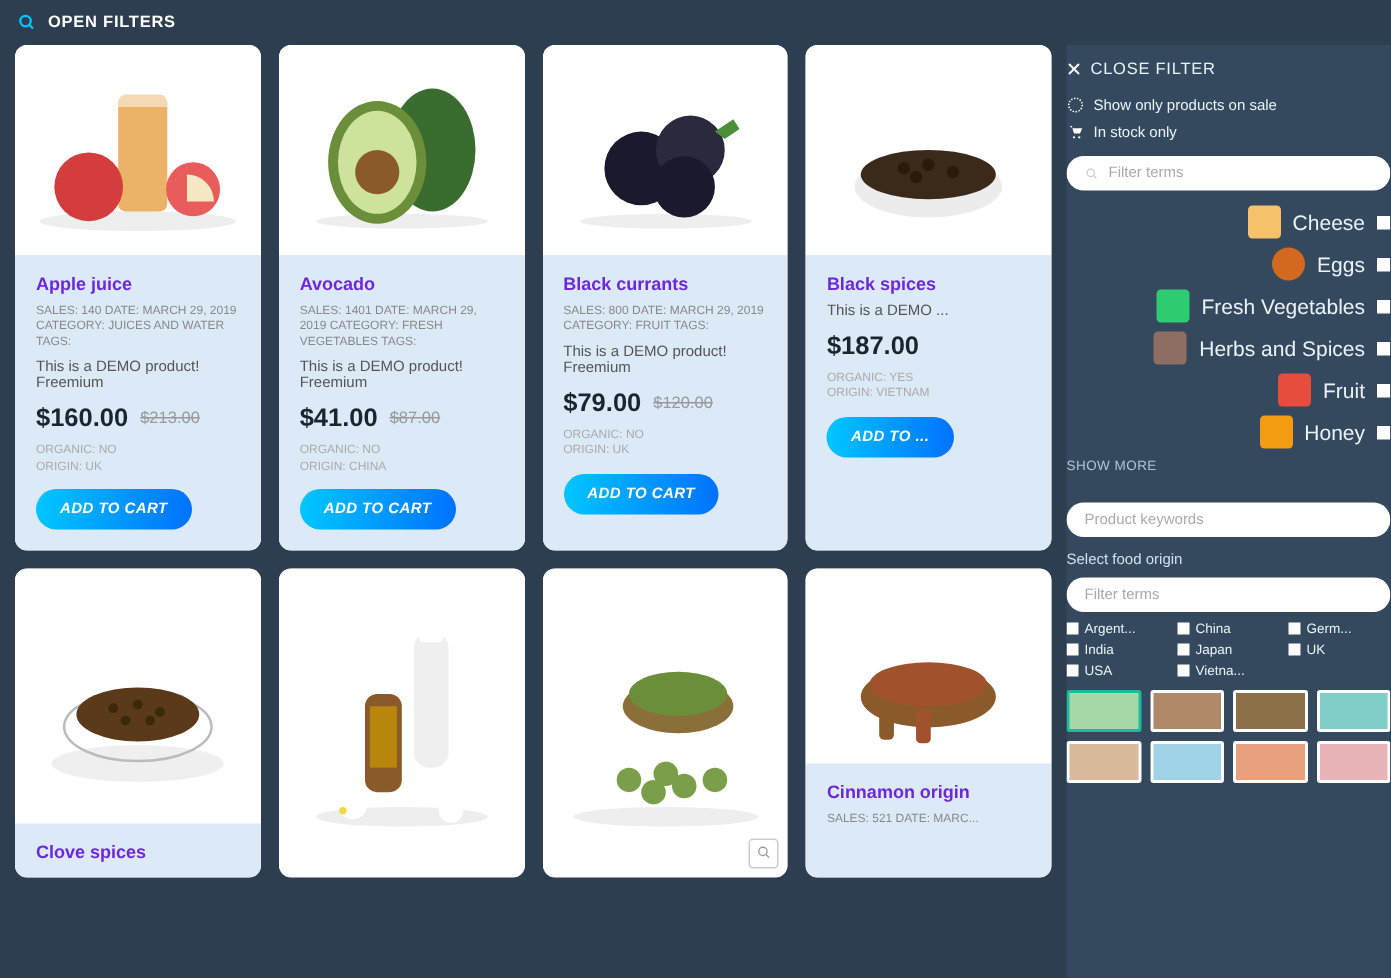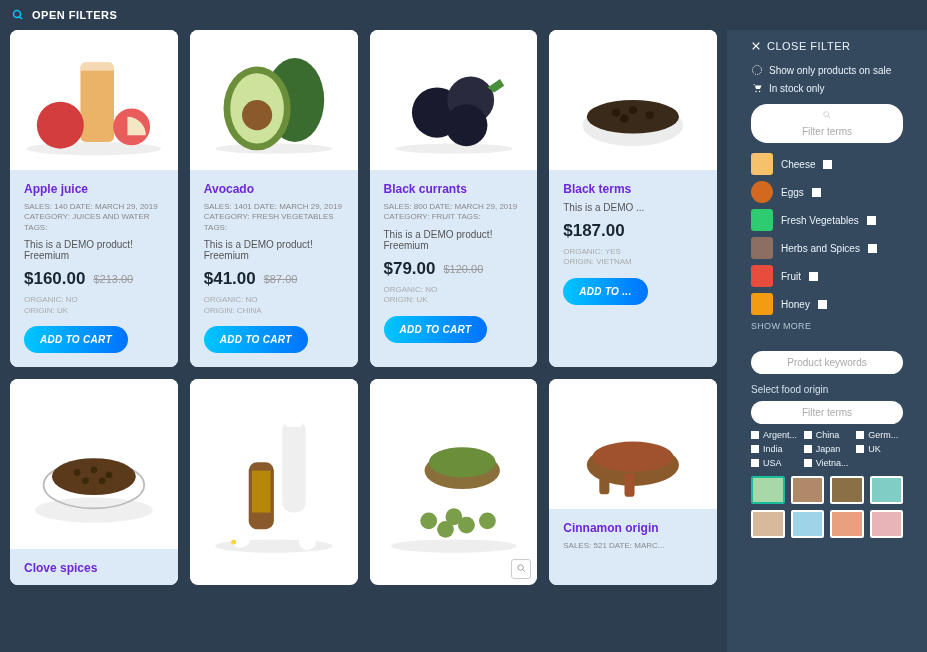--- a/index.html
+++ b/index.html
@@ -70,25 +70,25 @@
   font-size: 10px;
   font-weight: 600;
   padding: 8px 16px;
   border-radius: 18px;
   border: none;
   cursor: pointer;
   letter-spacing: 0.3px;
   font-style: italic;
 }
 .sidebar {
-  width: 200px;
+  width: 216px;
   background: #34495e;
   color: #eaf2f8;
   font-size: 11px;
-  padding: 10px 24px;
+  padding: 10px 0;
   overflow: hidden;
 }
 .close-filter {
   display: flex;
   align-items: center;
   gap: 6px;
   font-size: 11px;
   letter-spacing: 0.5px;
   margin-bottom: 12px;
   cursor: pointer;
@@ -97,24 +97,23 @@
 .pill {
   background: #fff;
   border-radius: 16px;
   padding: 6px 12px;
   color: #aaa;
   font-size: 10px;
   margin: 10px 0;
   display: flex;
   align-items: center;
   gap: 6px;
-  flex-direction: column;
 }
 .cat-list { display: flex; flex-direction: column; gap: 6px; margin-bottom: 6px; }
-.cat-item { display: flex; align-items: center; gap: 8px; font-size: 10px; }
+.cat-item { display: flex; align-items: center; gap: 8px; font-size: 14px; justify-content: flex-end; }
 .cat-swatch { width: 22px; height: 22px; border-radius: 3px; display:flex; align-items:center; justify-content:center; }
 .cat-check { width: 9px; height: 9px; background:#fff; display:inline-block; }
 .showmore { font-size: 9px; letter-spacing: 0.3px; color: #b0c4d0; margin-bottom: 20px; }
 .slider-wrap { margin-bottom: 10px; }
 .slider-labels { display:flex; justify-content:space-between; font-size:8px; margin-bottom:4px;}
 .slider-labels span{ background:#1abc9c; color:#fff; padding:1px 4px; border-radius:2px;}
 .slider-track { height:3px; background:#1abc9c; border-radius:2px; position:relative;}
 .slider-track::before, .slider-track::after{content:"";position:absolute;top:-3px;width:9px;height:9px;border-radius:50%;background:#fff;}
 .slider-track::before{left:-2px;} .slider-track::after{right:-2px;}
 .section-label { font-size:10px; margin:8px 0 6px 0; color:#cfe0ea; }
@@ -217,21 +216,21 @@
         <svg viewBox="0 0 200 140">
             <ellipse cx="100" cy="100" rx="60" ry="25" fill="#d0d0d0" opacity="0.4"></ellipse>
             <ellipse cx="100" cy="90" rx="55" ry="20" fill="#3a2a1a"></ellipse>
             <circle cx="80" cy="85" r="5" fill="#2a1a0a"></circle>
             <circle cx="100" cy="82" r="5" fill="#2a1a0a"></circle>
             <circle cx="120" cy="88" r="5" fill="#2a1a0a"></circle>
             <circle cx="90" cy="92" r="5" fill="#2a1a0a"></circle>
           </svg>
       </div>
       <div class="card-body">
-        <div class="card-title">Black terms</div>
+        <div class="card-title">Black spices</div>
         <div class="card-desc">This is a DEMO ...</div>
         <div class="card-prices">
           <span class="price">$187.00</span>
         </div>
         <div class="card-origin" style="white-space:pre-line">ORGANIC: YES
 ORIGIN: VIETNAM</div>
         <button class="btn">ADD TO ...</button>
       </div>
     </div>
 

